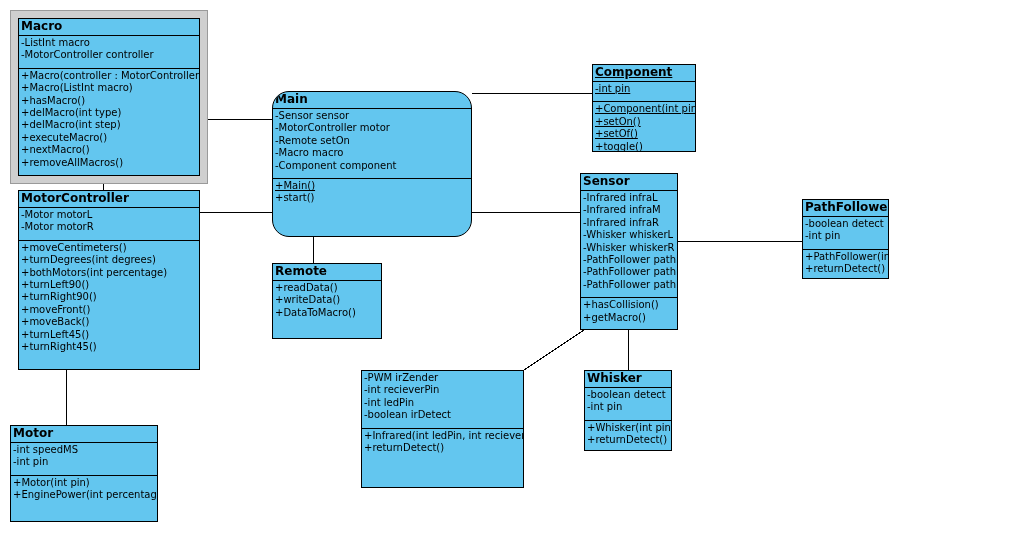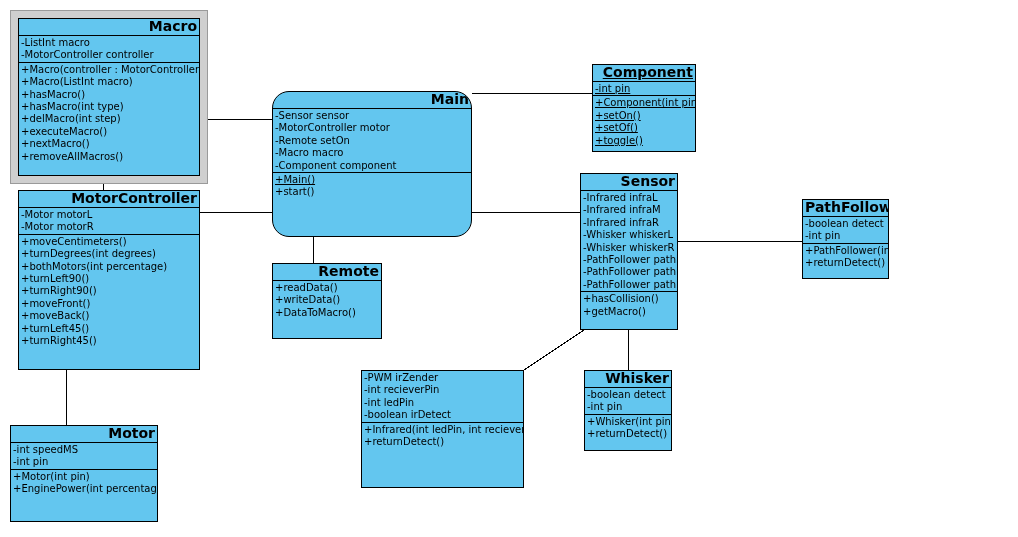--- a/index.html
+++ b/index.html
@@ -33,31 +33,31 @@
     box-sizing: border-box;
   }
   .uml-class {
     position: absolute;
     box-sizing: border-box;
     background: #63c6ef;
     border: 1px solid #000000;
     overflow: hidden;
   }
   .uml-title {
-    text-align: right;
+    text-align: left;
     font-weight: bold;
-    font-size: 14px;
+    font-size: 12px;
     line-height: 13px;
     padding: 1px 2px 2px 2px;
     border-bottom: 1px solid #000000;
     color: #000000;
     white-space: nowrap;
   }
   .uml-compartment {
-    padding: 1px 0 0 0;
+    padding: 1px 0 6px 0;
     border-bottom: 1px solid #000000;
   }
   .uml-compartment.last {
     border-bottom: none;
   }
   .uml-row {
     font-size: 10px;
     line-height: 12.4px;
     padding: 0 2px 0 2px;
     color: #000000;
@@ -87,21 +87,21 @@
     <div class="uml-class" style="left: 18px; top: 18px; width: 182px; height: 158px;">
       <div class="uml-title">Macro</div>
       <div class="uml-compartment">
         <div class="uml-row">-ListInt macro</div>
         <div class="uml-row">-MotorController controller</div>
       </div>
       <div class="uml-compartment last">
         <div class="uml-row">+Macro(controller : MotorController)</div>
         <div class="uml-row">+Macro(ListInt macro)</div>
         <div class="uml-row">+hasMacro()</div>
-        <div class="uml-row">+hasMacro(int type)</div>
+        <div class="uml-row">+delMacro(int type)</div>
         <div class="uml-row">+delMacro(int step)</div>
         <div class="uml-row">+executeMacro()</div>
         <div class="uml-row">+nextMacro()</div>
         <div class="uml-row">+removeAllMacros()</div>
       </div>
     </div>
     <div class="uml-class" style="left: 18px; top: 190px; width: 182px; height: 180px;">
       <div class="uml-title">MotorController</div>
       <div class="uml-compartment">
         <div class="uml-row">-Motor motorL</div>

